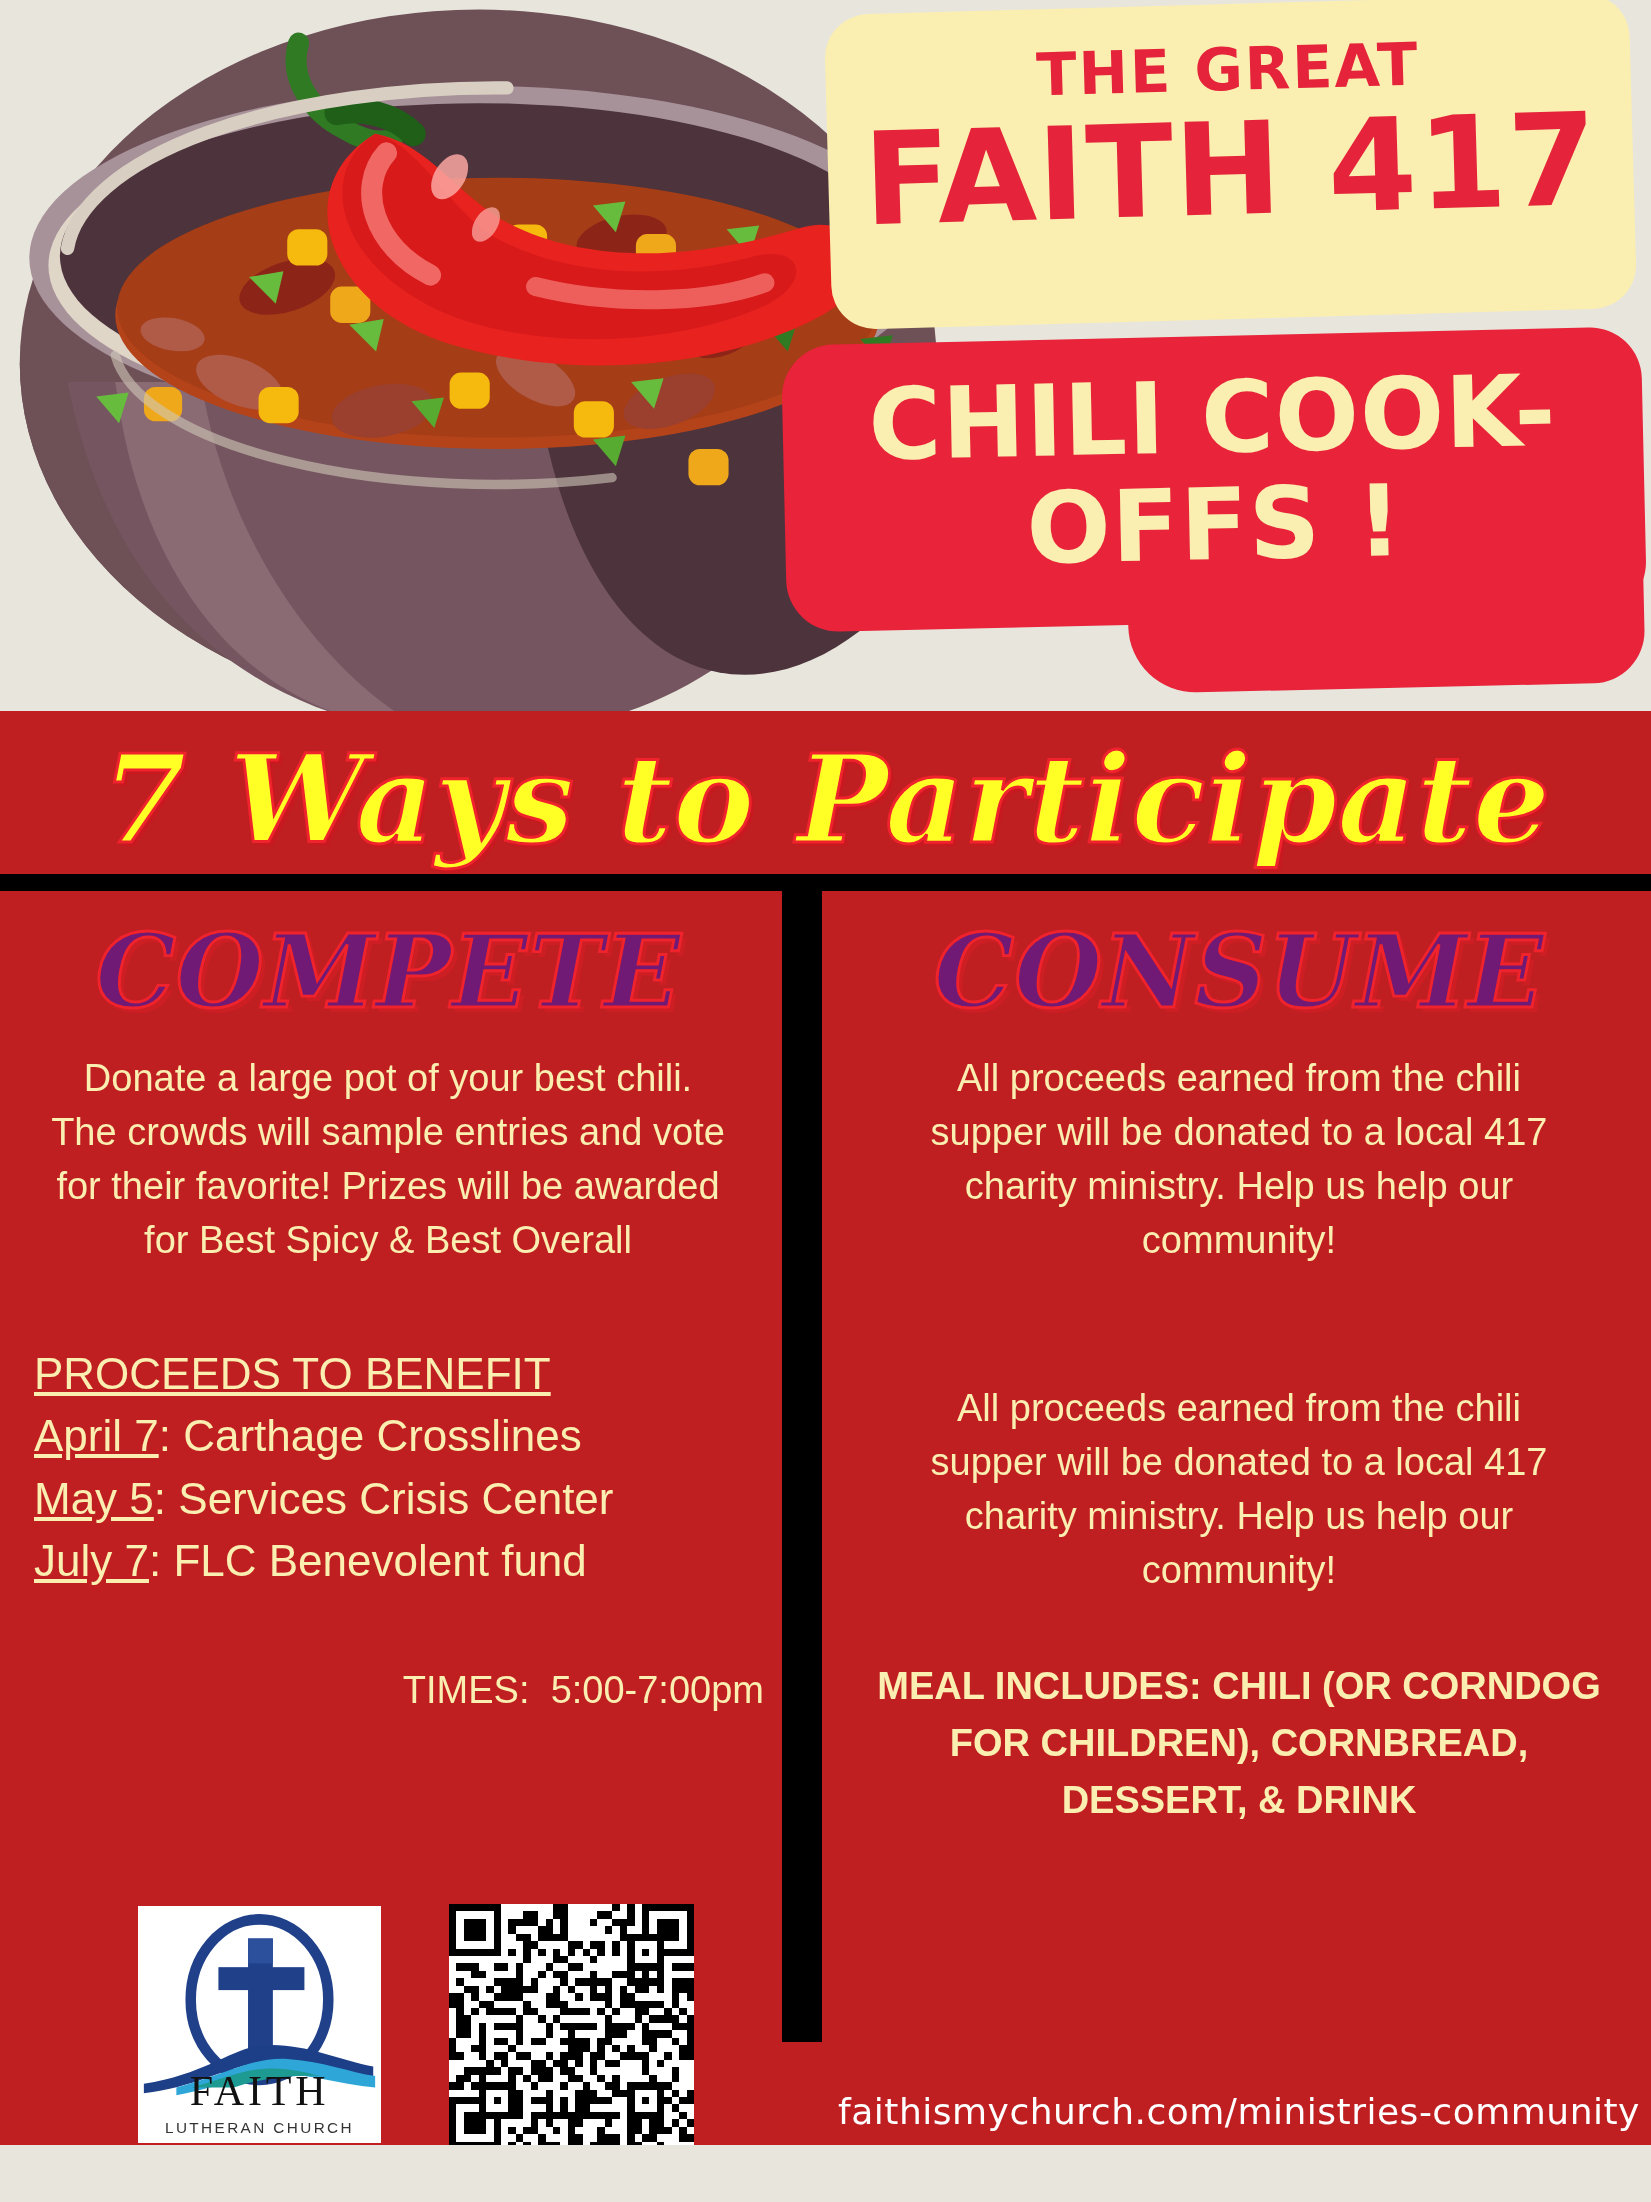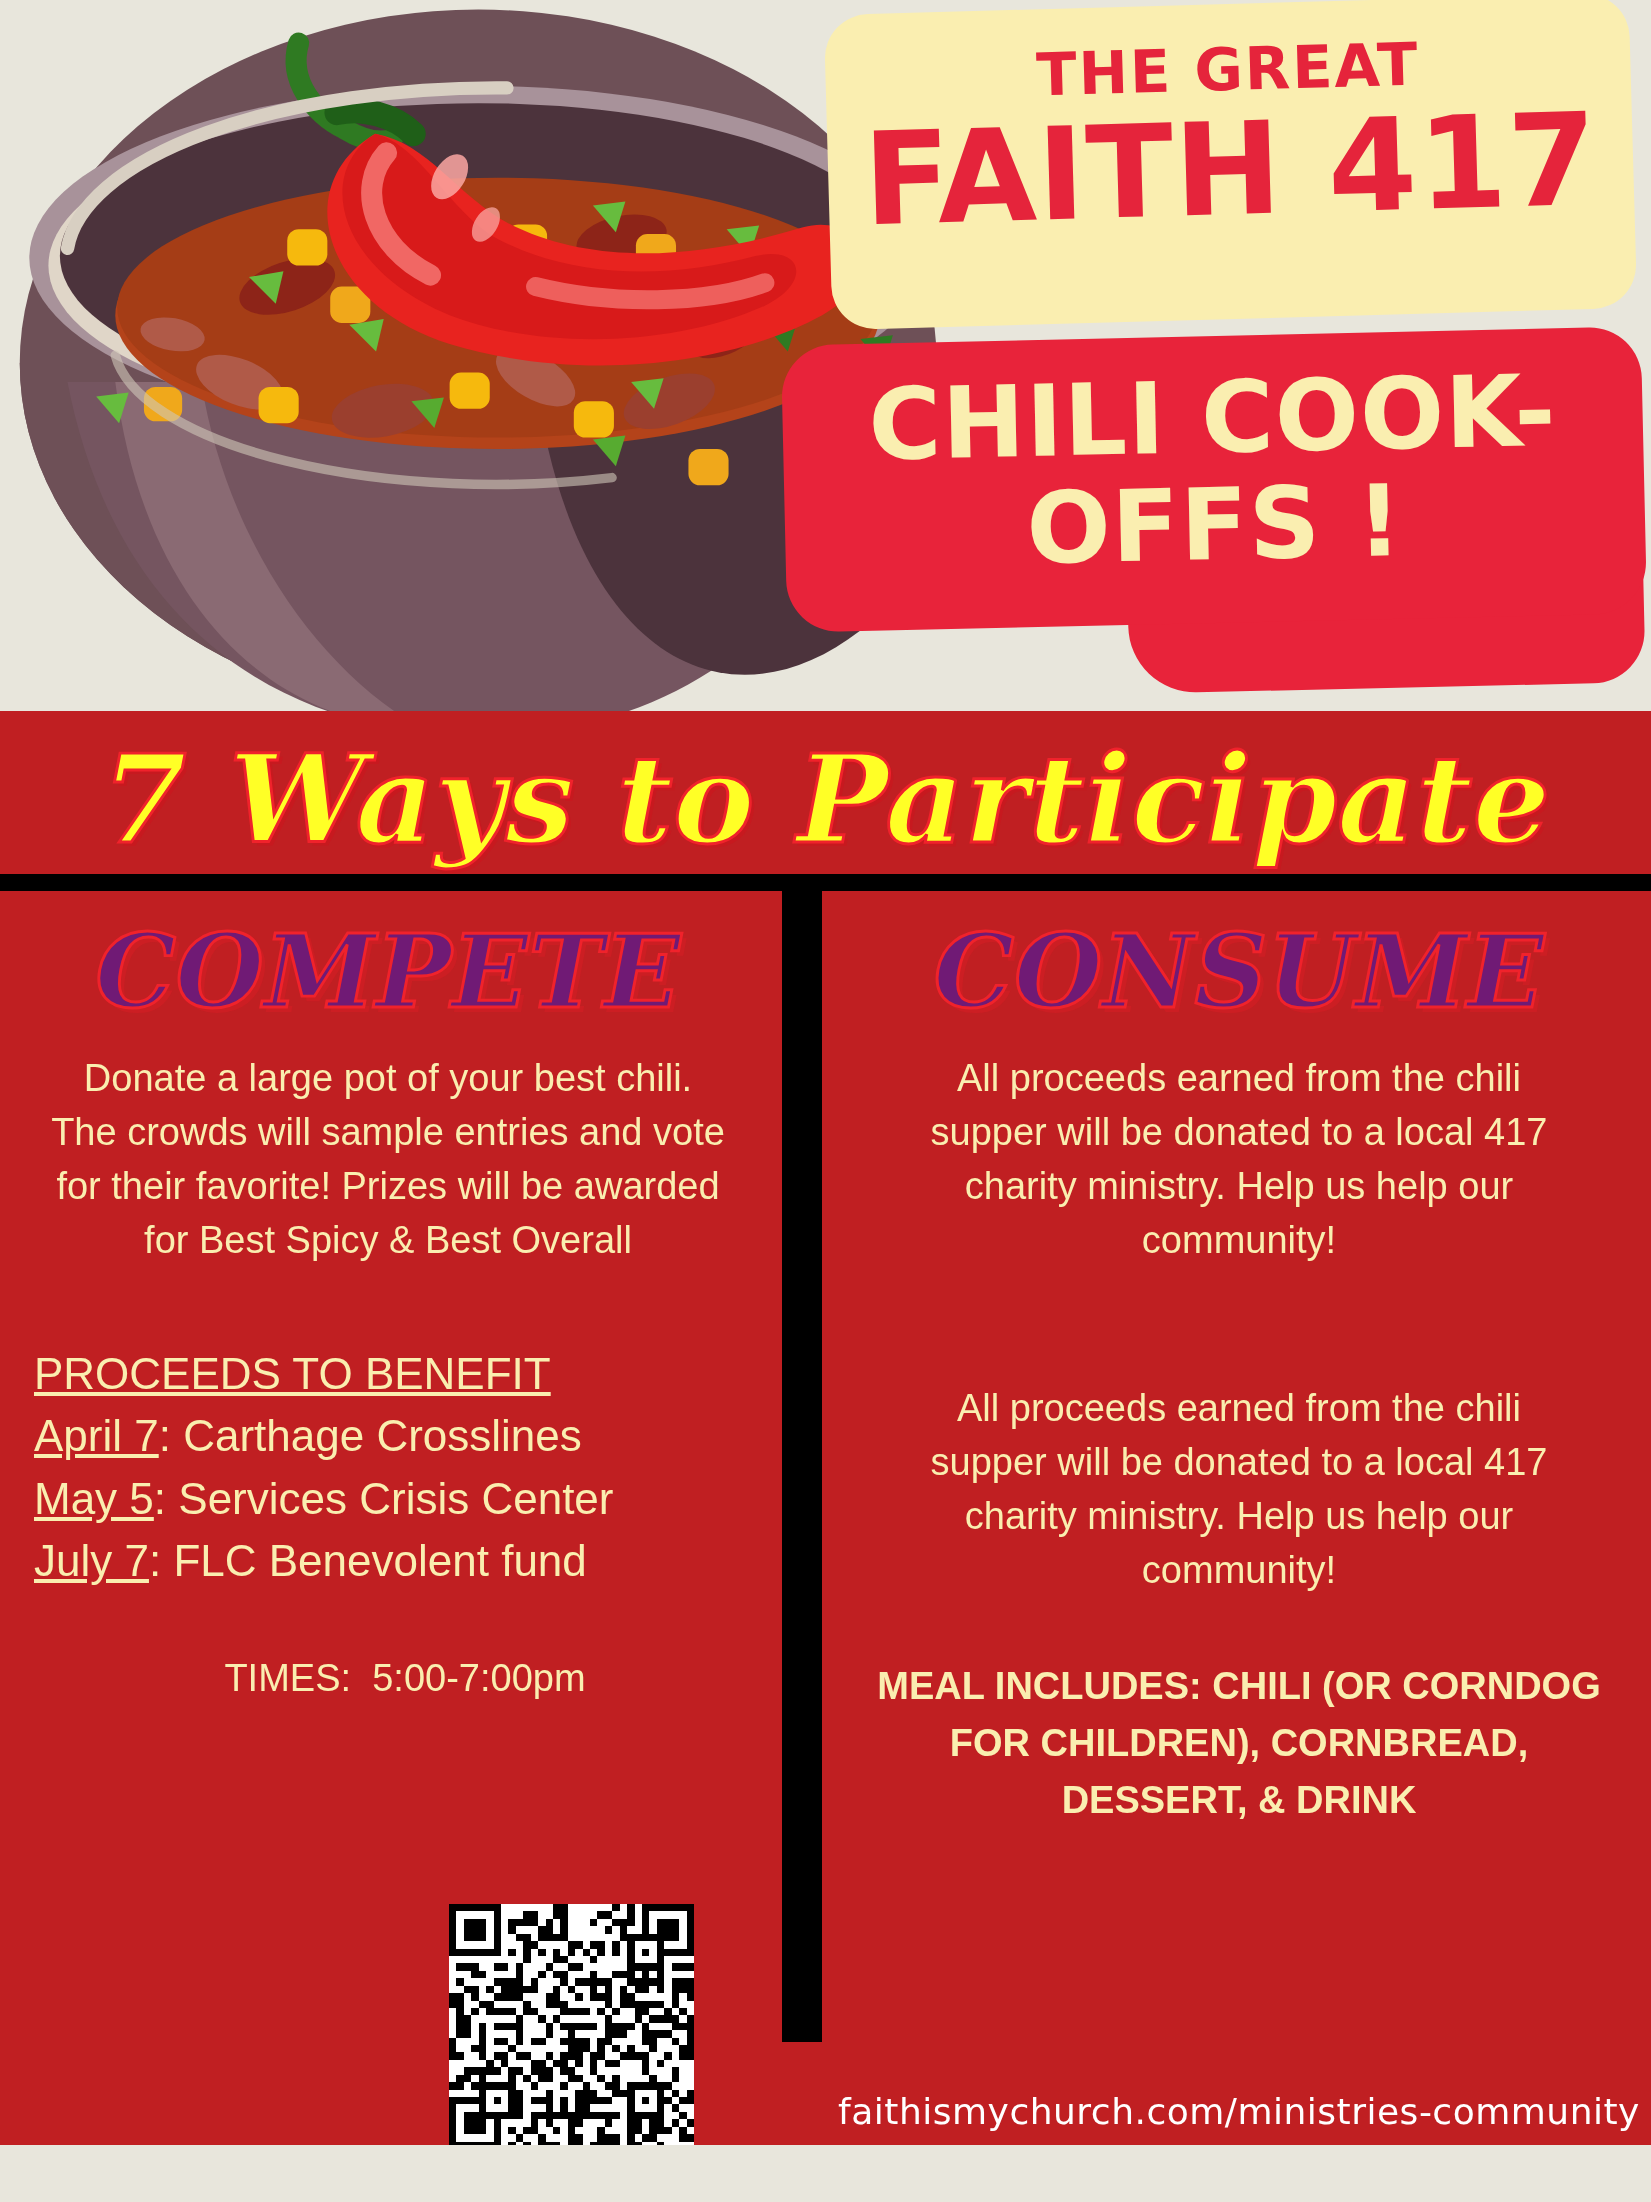--- a/index.html
+++ b/index.html
@@ -200,23 +200,23 @@
     padding: 0 0 0 34px;
     margin: 0;
   }
   .benefit-block .u { text-decoration: underline; }
 
   .times-line {
     color: #faeeb0;
     font-family: "Liberation Sans", sans-serif;
     font-size: 38px;
     line-height: 1.42;
-    text-align: center;
+    text-align: right;
     padding-left: 34px;
-    margin: 0;
+    margin: 12px;
   }
 
   .meal-text {
     color: #faeeb0;
     font-family: "Liberation Sans", sans-serif;
     font-weight: bold;
     font-size: 38px;
     line-height: 1.5;
     text-align: center;
     padding: 0 50px;
@@ -416,20 +416,38 @@
 
   <div class="col col-right">
     <div class="col-head">CONSUME</div>
     <p class="body-text right-pad">All proceeds earned from the chili supper will be donated to a local 417 charity ministry.  Help us help our community!</p>
     <div class="spacer-lg"></div>
     <p class="body-text right-pad">All proceeds earned from the chili supper will be donated to a local 417 charity ministry. Help us help our community!</p>
     <div class="spacer-sm"></div>
     <p class="meal-text">MEAL INCLUDES:  CHILI (OR CORNDOG FOR CHILDREN), CORNBREAD, DESSERT, &amp; DRINK</p>
   </div>
 
+  <div class="logo-box">
+    <svg width="243" height="237" viewBox="0 0 254 248" xmlns="http://www.w3.org/2000/svg">
+      <rect x="0" y="0" width="254" height="248" fill="#ffffff"></rect>
+
+      <ellipse cx="127" cy="98" rx="72" ry="84" fill="none" stroke="#20418a" stroke-width="11"></ellipse>
+
+      <rect x="115" y="34" width="26" height="134" fill="#20418a"></rect>
+      <rect x="84" y="64" width="90" height="24" fill="#20418a"></rect>
+      <polygon points="115,34 141,34 141,60 115,60" fill="#2c509c"></polygon>
+
+      <path d="M6 186 C 70 176, 96 150, 128 146 C 170 142, 206 160, 246 168 L246 182 C200 176, 168 160, 128 164 C 92 168, 60 190, 6 196 Z" fill="#1d3f88"></path>
+      <path d="M40 190 C 92 176, 120 158, 156 160 C 192 162, 222 174, 248 178 L248 190 C 210 186, 180 176, 150 176 C 110 176, 76 192, 40 198 Z" fill="#2ea7d8"></path>
+      <path d="M56 190 C 92 180, 112 170, 140 170 C 160 170, 176 174, 190 178 C 160 176, 130 180, 100 190 Z" fill="#1d9a92"></path>
+
+    </svg>
+    <div class="logo-wordmark">FAITH</div>
+    <div class="logo-subwordmark">LUTHERAN CHURCH</div>
+  </div>
 
   <div class="qr-box">
     <svg width="245" height="245" viewBox="0 0 33 33" shape-rendering="crispEdges" xmlns="http://www.w3.org/2000/svg">
       <rect width="33" height="33" fill="#ffffff"></rect>
       <g fill="#000000" id="qr-cells">
           <path d="M0 0h1v1h-1zM1 0h1v1h-1zM2 0h1v1h-1zM3 0h1v1h-1zM4 0h1v1h-1zM5 0h1v1h-1zM6 0h1v1h-1zM14 0h1v1h-1zM15 0h1v1h-1zM22 0h1v1h-1zM24 0h1v1h-1zM26 0h1v1h-1zM27 0h1v1h-1zM28 0h1v1h-1zM29 0h1v1h-1zM30 0h1v1h-1zM31 0h1v1h-1zM32 0h1v1h-1zM0 1h1v1h-1zM6 1h1v1h-1zM10 1h1v1h-1zM11 1h1v1h-1zM14 1h1v1h-1zM15 1h1v1h-1zM20 1h1v1h-1zM21 1h1v1h-1zM24 1h1v1h-1zM26 1h1v1h-1zM32 1h1v1h-1zM0 2h1v1h-1zM2 2h1v1h-1zM3 2h1v1h-1zM4 2h1v1h-1zM6 2h1v1h-1zM8 2h1v1h-1zM9 2h1v1h-1zM10 2h1v1h-1zM11 2h1v1h-1zM13 2h1v1h-1zM15 2h1v1h-1zM19 2h1v1h-1zM22 2h1v1h-1zM23 2h1v1h-1zM24 2h1v1h-1zM26 2h1v1h-1zM28 2h1v1h-1zM29 2h1v1h-1zM30 2h1v1h-1zM32 2h1v1h-1zM0 3h1v1h-1zM2 3h1v1h-1zM3 3h1v1h-1zM4 3h1v1h-1zM6 3h1v1h-1zM8 3h1v1h-1zM12 3h1v1h-1zM13 3h1v1h-1zM15 3h1v1h-1zM21 3h1v1h-1zM23 3h1v1h-1zM26 3h1v1h-1zM28 3h1v1h-1zM29 3h1v1h-1zM30 3h1v1h-1zM32 3h1v1h-1zM0 4h1v1h-1zM2 4h1v1h-1zM3 4h1v1h-1zM4 4h1v1h-1zM6 4h1v1h-1zM9 4h1v1h-1zM10 4h1v1h-1zM12 4h1v1h-1zM13 4h1v1h-1zM14 4h1v1h-1zM15 4h1v1h-1zM23 4h1v1h-1zM24 4h1v1h-1zM25 4h1v1h-1zM26 4h1v1h-1zM27 4h1v1h-1zM28 4h1v1h-1zM29 4h1v1h-1zM30 4h1v1h-1zM32 4h1v1h-1zM0 5h1v1h-1zM6 5h1v1h-1zM10 5h1v1h-1zM11 5h1v1h-1zM16 5h1v1h-1zM17 5h1v1h-1zM19 5h1v1h-1zM20 5h1v1h-1zM22 5h1v1h-1zM24 5h1v1h-1zM28 5h1v1h-1zM32 5h1v1h-1zM0 6h1v1h-1zM1 6h1v1h-1zM2 6h1v1h-1zM3 6h1v1h-1zM4 6h1v1h-1zM5 6h1v1h-1zM6 6h1v1h-1zM8 6h1v1h-1zM10 6h1v1h-1zM12 6h1v1h-1zM14 6h1v1h-1zM16 6h1v1h-1zM18 6h1v1h-1zM20 6h1v1h-1zM22 6h1v1h-1zM24 6h1v1h-1zM26 6h1v1h-1zM28 6h1v1h-1zM29 6h1v1h-1zM30 6h1v1h-1zM31 6h1v1h-1zM32 6h1v1h-1zM10 7h1v1h-1zM14 7h1v1h-1zM15 7h1v1h-1zM19 7h1v1h-1zM24 7h1v1h-1zM28 7h1v1h-1zM1 8h1v1h-1zM2 8h1v1h-1zM3 8h1v1h-1zM6 8h1v1h-1zM7 8h1v1h-1zM9 8h1v1h-1zM13 8h1v1h-1zM16 8h1v1h-1zM17 8h1v1h-1zM24 8h1v1h-1zM25 8h1v1h-1zM26 8h1v1h-1zM27 8h1v1h-1zM28 8h1v1h-1zM30 8h1v1h-1zM31 8h1v1h-1zM32 8h1v1h-1zM3 9h1v1h-1zM4 9h1v1h-1zM9 9h1v1h-1zM12 9h1v1h-1zM14 9h1v1h-1zM15 9h1v1h-1zM19 9h1v1h-1zM22 9h1v1h-1zM23 9h1v1h-1zM24 9h1v1h-1zM26 9h1v1h-1zM28 9h1v1h-1zM1 10h1v1h-1zM6 10h1v1h-1zM7 10h1v1h-1zM8 10h1v1h-1zM9 10h1v1h-1zM11 10h1v1h-1zM15 10h1v1h-1zM17 10h1v1h-1zM18 10h1v1h-1zM19 10h1v1h-1zM20 10h1v1h-1zM21 10h1v1h-1zM24 10h1v1h-1zM25 10h1v1h-1zM26 10h1v1h-1zM27 10h1v1h-1zM28 10h1v1h-1zM30 10h1v1h-1zM31 10h1v1h-1zM32 10h1v1h-1zM2 11h1v1h-1zM3 11h1v1h-1zM5 11h1v1h-1zM7 11h1v1h-1zM8 11h1v1h-1zM9 11h1v1h-1zM10 11h1v1h-1zM11 11h1v1h-1zM14 11h1v1h-1zM16 11h1v1h-1zM19 11h1v1h-1zM21 11h1v1h-1zM23 11h1v1h-1zM25 11h1v1h-1zM26 11h1v1h-1zM28 11h1v1h-1zM30 11h1v1h-1zM31 11h1v1h-1zM32 11h1v1h-1zM0 12h1v1h-1zM1 12h1v1h-1zM3 12h1v1h-1zM6 12h1v1h-1zM7 12h1v1h-1zM8 12h1v1h-1zM9 12h1v1h-1zM13 12h1v1h-1zM14 12h1v1h-1zM17 12h1v1h-1zM19 12h1v1h-1zM20 12h1v1h-1zM21 12h1v1h-1zM23 12h1v1h-1zM24 12h1v1h-1zM30 12h1v1h-1zM32 12h1v1h-1zM0 13h1v1h-1zM1 13h1v1h-1zM4 13h1v1h-1zM5 13h1v1h-1zM10 13h1v1h-1zM13 13h1v1h-1zM14 13h1v1h-1zM15 13h1v1h-1zM21 13h1v1h-1zM23 13h1v1h-1zM24 13h1v1h-1zM25 13h1v1h-1zM26 13h1v1h-1zM27 13h1v1h-1zM28 13h1v1h-1zM30 13h1v1h-1zM1 14h1v1h-1zM3 14h1v1h-1zM5 14h1v1h-1zM6 14h1v1h-1zM7 14h1v1h-1zM8 14h1v1h-1zM10 14h1v1h-1zM11 14h1v1h-1zM15 14h1v1h-1zM16 14h1v1h-1zM17 14h1v1h-1zM18 14h1v1h-1zM20 14h1v1h-1zM22 14h1v1h-1zM25 14h1v1h-1zM26 14h1v1h-1zM29 14h1v1h-1zM31 14h1v1h-1zM1 15h1v1h-1zM2 15h1v1h-1zM9 15h1v1h-1zM12 15h1v1h-1zM14 15h1v1h-1zM21 15h1v1h-1zM25 15h1v1h-1zM27 15h1v1h-1zM28 15h1v1h-1zM29 15h1v1h-1zM30 15h1v1h-1zM32 15h1v1h-1zM1 16h1v1h-1zM2 16h1v1h-1zM4 16h1v1h-1zM6 16h1v1h-1zM7 16h1v1h-1zM8 16h1v1h-1zM9 16h1v1h-1zM13 16h1v1h-1zM15 16h1v1h-1zM16 16h1v1h-1zM17 16h1v1h-1zM18 16h1v1h-1zM19 16h1v1h-1zM21 16h1v1h-1zM22 16h1v1h-1zM23 16h1v1h-1zM24 16h1v1h-1zM26 16h1v1h-1zM30 16h1v1h-1zM31 16h1v1h-1zM32 16h1v1h-1zM1 17h1v1h-1zM2 17h1v1h-1zM4 17h1v1h-1zM9 17h1v1h-1zM13 17h1v1h-1zM16 17h1v1h-1zM21 17h1v1h-1zM22 17h1v1h-1zM23 17h1v1h-1zM26 17h1v1h-1zM27 17h1v1h-1zM28 17h1v1h-1zM29 17h1v1h-1zM32 17h1v1h-1zM0 18h1v1h-1zM4 18h1v1h-1zM6 18h1v1h-1zM7 18h1v1h-1zM9 18h1v1h-1zM11 18h1v1h-1zM12 18h1v1h-1zM15 18h1v1h-1zM16 18h1v1h-1zM17 18h1v1h-1zM18 18h1v1h-1zM20 18h1v1h-1zM21 18h1v1h-1zM26 18h1v1h-1zM27 18h1v1h-1zM30 18h1v1h-1zM32 18h1v1h-1zM0 19h1v1h-1zM3 19h1v1h-1zM4 19h1v1h-1zM8 19h1v1h-1zM16 19h1v1h-1zM17 19h1v1h-1zM18 19h1v1h-1zM20 19h1v1h-1zM22 19h1v1h-1zM24 19h1v1h-1zM27 19h1v1h-1zM31 19h1v1h-1zM32 19h1v1h-1zM0 20h1v1h-1zM1 20h1v1h-1zM4 20h1v1h-1zM6 20h1v1h-1zM7 20h1v1h-1zM9 20h1v1h-1zM10 20h1v1h-1zM13 20h1v1h-1zM15 20h1v1h-1zM16 20h1v1h-1zM17 20h1v1h-1zM19 20h1v1h-1zM20 20h1v1h-1zM23 20h1v1h-1zM24 20h1v1h-1zM25 20h1v1h-1zM26 20h1v1h-1zM29 20h1v1h-1zM31 20h1v1h-1zM32 20h1v1h-1zM5 21h1v1h-1zM7 21h1v1h-1zM11 21h1v1h-1zM12 21h1v1h-1zM14 21h1v1h-1zM15 21h1v1h-1zM17 21h1v1h-1zM19 21h1v1h-1zM21 21h1v1h-1zM22 21h1v1h-1zM26 21h1v1h-1zM28 21h1v1h-1zM2 22h1v1h-1zM3 22h1v1h-1zM4 22h1v1h-1zM5 22h1v1h-1zM6 22h1v1h-1zM8 22h1v1h-1zM9 22h1v1h-1zM11 22h1v1h-1zM12 22h1v1h-1zM13 22h1v1h-1zM15 22h1v1h-1zM16 22h1v1h-1zM19 22h1v1h-1zM26 22h1v1h-1zM30 22h1v1h-1zM1 23h1v1h-1zM2 23h1v1h-1zM4 23h1v1h-1zM8 23h1v1h-1zM10 23h1v1h-1zM12 23h1v1h-1zM13 23h1v1h-1zM16 23h1v1h-1zM17 23h1v1h-1zM20 23h1v1h-1zM22 23h1v1h-1zM27 23h1v1h-1zM30 23h1v1h-1zM0 24h1v1h-1zM1 24h1v1h-1zM3 24h1v1h-1zM4 24h1v1h-1zM5 24h1v1h-1zM6 24h1v1h-1zM7 24h1v1h-1zM8 24h1v1h-1zM11 24h1v1h-1zM15 24h1v1h-1zM18 24h1v1h-1zM21 24h1v1h-1zM22 24h1v1h-1zM24 24h1v1h-1zM25 24h1v1h-1zM26 24h1v1h-1zM27 24h1v1h-1zM28 24h1v1h-1zM29 24h1v1h-1zM4 25h1v1h-1zM8 25h1v1h-1zM9 25h1v1h-1zM13 25h1v1h-1zM17 25h1v1h-1zM18 25h1v1h-1zM19 25h1v1h-1zM22 25h1v1h-1zM23 25h1v1h-1zM24 25h1v1h-1zM28 25h1v1h-1zM30 25h1v1h-1zM32 25h1v1h-1zM0 26h1v1h-1zM1 26h1v1h-1zM2 26h1v1h-1zM3 26h1v1h-1zM4 26h1v1h-1zM6 26h1v1h-1zM8 26h1v1h-1zM9 26h1v1h-1zM11 26h1v1h-1zM12 26h1v1h-1zM13 26h1v1h-1zM15 26h1v1h-1zM17 26h1v1h-1zM18 26h1v1h-1zM19 26h1v1h-1zM20 26h1v1h-1zM21 26h1v1h-1zM24 26h1v1h-1zM26 26h1v1h-1zM28 26h1v1h-1zM29 26h1v1h-1zM31 26h1v1h-1zM32 26h1v1h-1zM0 27h1v1h-1zM4 27h1v1h-1zM8 27h1v1h-1zM9 27h1v1h-1zM13 27h1v1h-1zM15 27h1v1h-1zM17 27h1v1h-1zM18 27h1v1h-1zM24 27h1v1h-1zM28 27h1v1h-1zM30 27h1v1h-1zM0 28h1v1h-1zM2 28h1v1h-1zM3 28h1v1h-1zM4 28h1v1h-1zM5 28h1v1h-1zM6 28h1v1h-1zM7 28h1v1h-1zM8 28h1v1h-1zM9 28h1v1h-1zM11 28h1v1h-1zM12 28h1v1h-1zM13 28h1v1h-1zM14 28h1v1h-1zM15 28h1v1h-1zM16 28h1v1h-1zM17 28h1v1h-1zM18 28h1v1h-1zM19 28h1v1h-1zM20 28h1v1h-1zM21 28h1v1h-1zM22 28h1v1h-1zM24 28h1v1h-1zM25 28h1v1h-1zM26 28h1v1h-1zM27 28h1v1h-1zM28 28h1v1h-1zM31 28h1v1h-1zM0 29h1v1h-1zM2 29h1v1h-1zM3 29h1v1h-1zM4 29h1v1h-1zM6 29h1v1h-1zM11 29h1v1h-1zM13 29h1v1h-1zM16 29h1v1h-1zM17 29h1v1h-1zM21 29h1v1h-1zM24 29h1v1h-1zM25 29h1v1h-1zM27 29h1v1h-1zM28 29h1v1h-1zM30 29h1v1h-1zM32 29h1v1h-1zM0 30h1v1h-1zM2 30h1v1h-1zM3 30h1v1h-1zM4 30h1v1h-1zM6 30h1v1h-1zM8 30h1v1h-1zM10 30h1v1h-1zM11 30h1v1h-1zM14 30h1v1h-1zM16 30h1v1h-1zM20 30h1v1h-1zM24 30h1v1h-1zM25 30h1v1h-1zM27 30h1v1h-1zM28 30h1v1h-1zM29 30h1v1h-1zM31 30h1v1h-1zM0 31h1v1h-1zM6 31h1v1h-1zM9 31h1v1h-1zM12 31h1v1h-1zM16 31h1v1h-1zM17 31h1v1h-1zM20 31h1v1h-1zM21 31h1v1h-1zM22 31h1v1h-1zM24 31h1v1h-1zM26 31h1v1h-1zM27 31h1v1h-1zM31 31h1v1h-1zM32 31h1v1h-1zM0 32h1v1h-1zM1 32h1v1h-1zM2 32h1v1h-1zM3 32h1v1h-1zM4 32h1v1h-1zM5 32h1v1h-1zM6 32h1v1h-1zM8 32h1v1h-1zM10 32h1v1h-1zM12 32h1v1h-1zM13 32h1v1h-1zM14 32h1v1h-1zM16 32h1v1h-1zM17 32h1v1h-1zM19 32h1v1h-1zM20 32h1v1h-1zM21 32h1v1h-1zM22 32h1v1h-1zM24 32h1v1h-1zM25 32h1v1h-1zM28 32h1v1h-1z" fill="#000000"></path>
         </g>
     </svg>
   </div>
 

